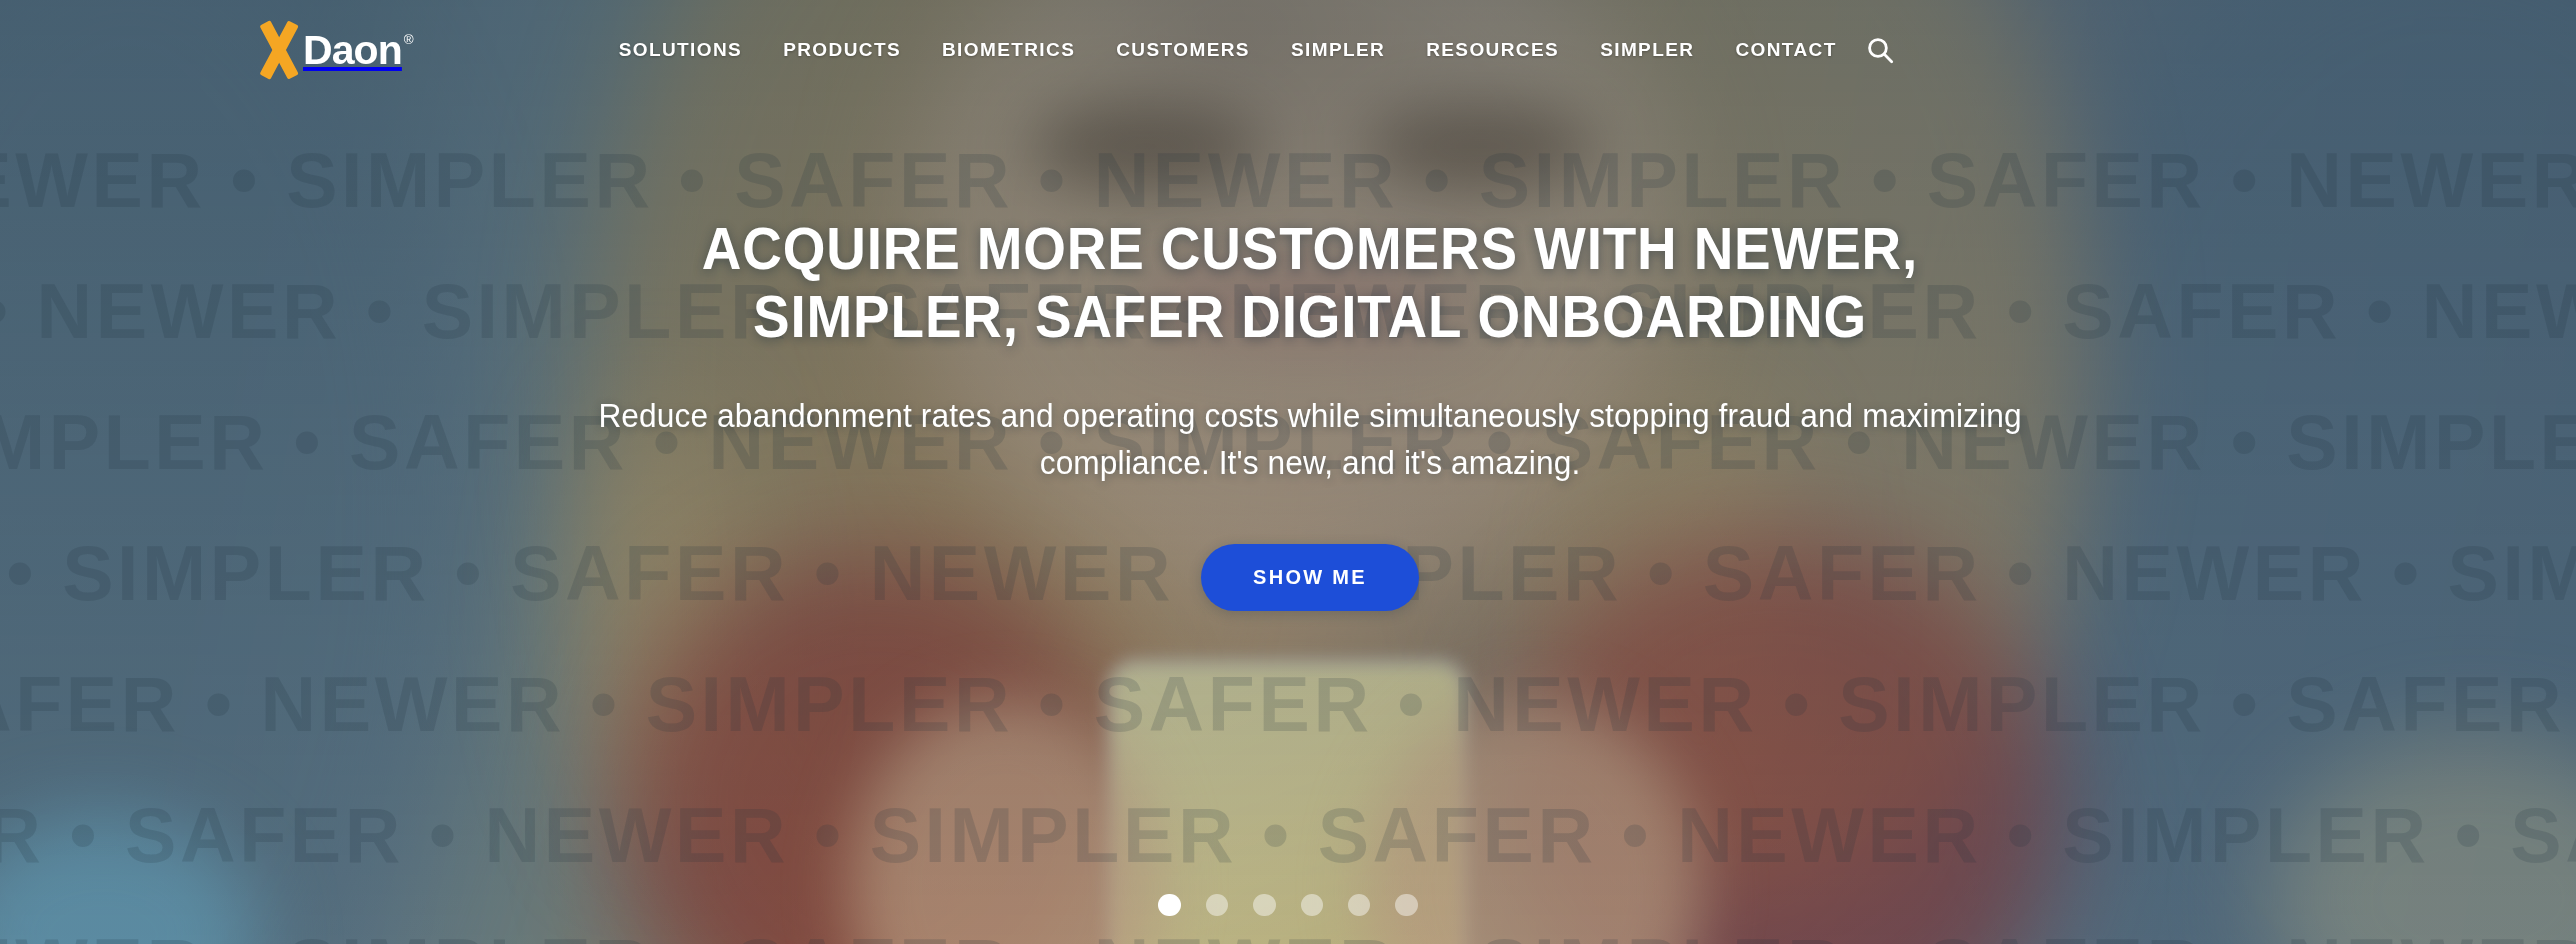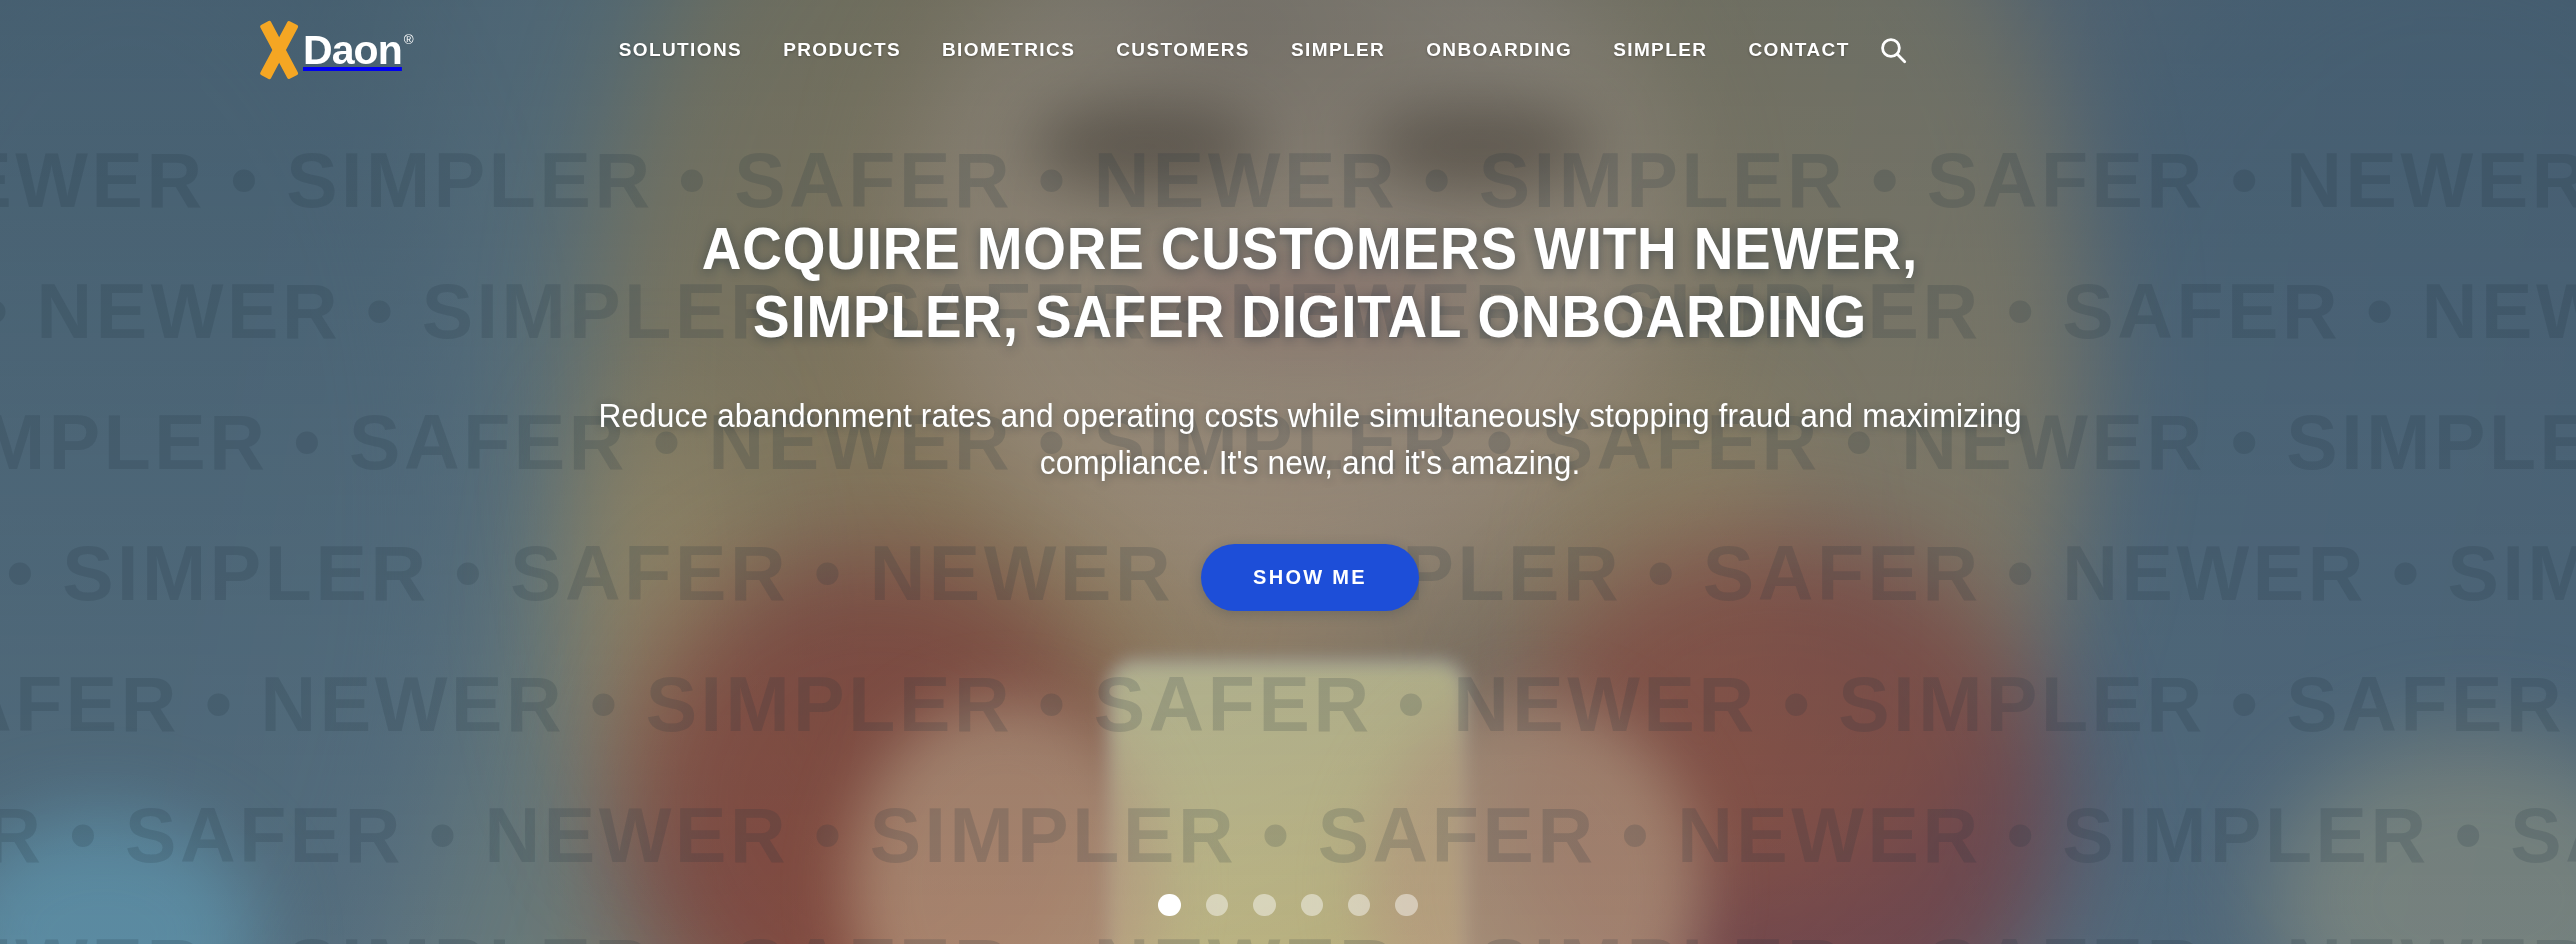--- a/index.html
+++ b/index.html
@@ -219,21 +219,21 @@
         <span>Daon</span><span class="logo-tm">®</span>
       </span>
     </a>
 
     <nav class="nav" id="nav">
         <a class="nav-item" href="#">SOLUTIONS</a>
         <a class="nav-item" href="#">PRODUCTS</a>
         <a class="nav-item" href="#">BIOMETRICS</a>
         <a class="nav-item" href="#">CUSTOMERS</a>
         <a class="nav-item" href="#">SIMPLER</a>
-        <a class="nav-item" href="#">ONBOARDING</a>
+        <a class="nav-item" href="#">RESOURCES</a>
         <a class="nav-item" href="#">SIMPLER</a>
         <a class="nav-item" href="#">CONTACT</a>
       </nav>
 
     <div class="search-btn">
       <svg width="30.5" height="30.5" viewBox="0 0 24 24" fill="none" stroke="#ffffff" stroke-width="2.2" stroke-linecap="round">
         <circle cx="10.2" cy="10.2" r="6.6"></circle>
         <line x1="15.2" y1="15.2" x2="21" y2="21"></line>
       </svg>
     </div>

